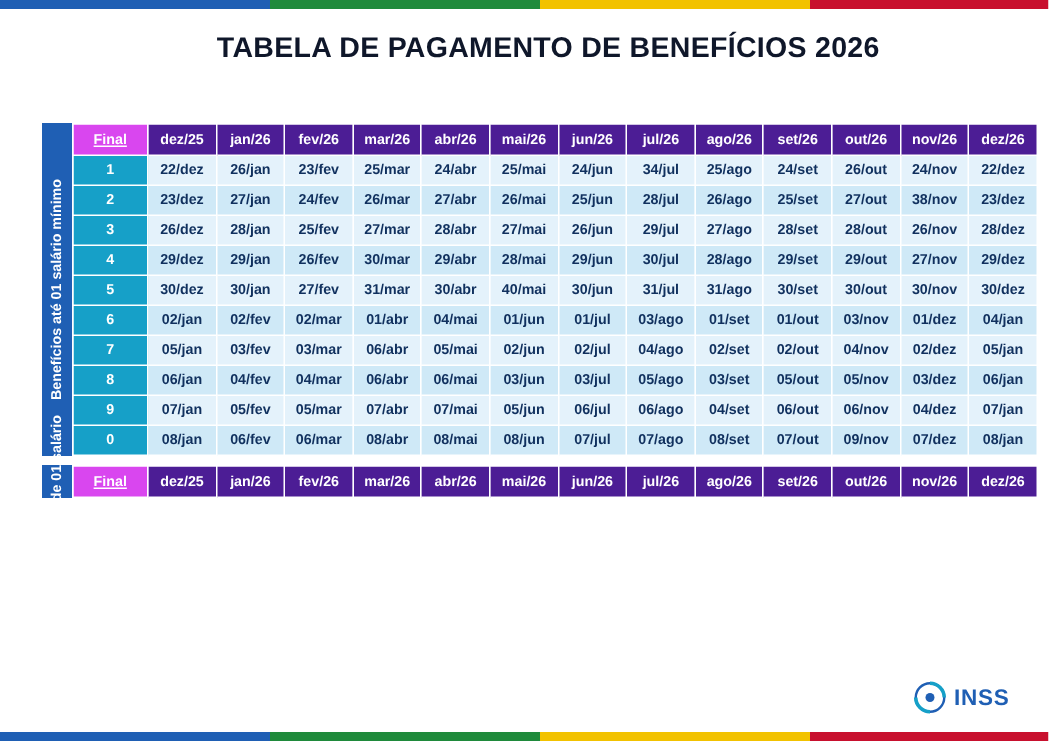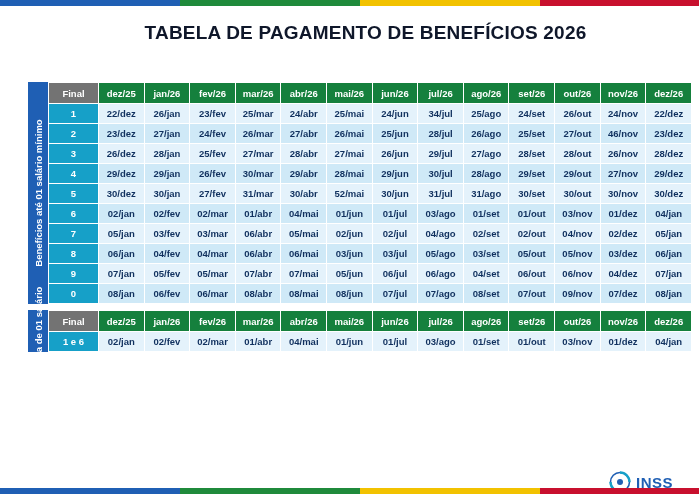--- a/index.html
+++ b/index.html
@@ -72,44 +72,45 @@
   th, td {
     border: 1px solid #ffffff;
     font-size: 9.5px;
     text-align: center;
     height: 19px;
     padding: 0;
     color: #10305e;
     font-weight: bold;
   }
   thead th {
-    background: #15803d;
+    background: #4c1d95;
     color: #ffffff;
     font-size: 9.5px;
     font-weight: bold;
     height: 20px;
   }
   thead th.final-col {
-    background: #737373;
+    background: #d946ef;
+    text-decoration: underline;
   }
   td.final-cell {
     background: #16a0c8;
     color: #ffffff;
     font-weight: bold;
   }
   td.d-light { background: #e4f2fb; }
   td.d-alt   { background: #cfe9f7; }
 
   col.c-final { width: 50px; }
 
   
   .logo {
     position: absolute;
     right: 26px;
-    bottom: 1px;
+    bottom: 18px;
     display: flex;
     align-items: center;
     gap: 5px;
   }
   .logo-mark {
     width: 22px;
     height: 22px;
     position: relative;
   }
   .logo-text {
@@ -193,21 +194,21 @@
           <td class="d-alt">27/jan</td>
           <td class="d-alt">24/fev</td>
           <td class="d-alt">26/mar</td>
           <td class="d-alt">27/abr</td>
           <td class="d-alt">26/mai</td>
           <td class="d-alt">25/jun</td>
           <td class="d-alt">28/jul</td>
           <td class="d-alt">26/ago</td>
           <td class="d-alt">25/set</td>
           <td class="d-alt">27/out</td>
-          <td class="d-alt">46/nov</td>
+          <td class="d-alt">38/nov</td>
           <td class="d-alt">23/dez</td>
         </tr>
         <tr>
           <td class="final-cell">3</td>
           <td class="d-light">26/dez</td>
           <td class="d-light">28/jan</td>
           <td class="d-light">25/fev</td>
           <td class="d-light">27/mar</td>
           <td class="d-light">28/abr</td>
           <td class="d-light">27/mai</td>
@@ -235,21 +236,21 @@
           <td class="d-alt">27/nov</td>
           <td class="d-alt">29/dez</td>
         </tr>
         <tr>
           <td class="final-cell">5</td>
           <td class="d-light">30/dez</td>
           <td class="d-light">30/jan</td>
           <td class="d-light">27/fev</td>
           <td class="d-light">31/mar</td>
           <td class="d-light">30/abr</td>
-          <td class="d-light">52/mai</td>
+          <td class="d-light">40/mai</td>
           <td class="d-light">30/jun</td>
           <td class="d-light">31/jul</td>
           <td class="d-light">31/ago</td>
           <td class="d-light">30/set</td>
           <td class="d-light">30/out</td>
           <td class="d-light">30/nov</td>
           <td class="d-light">30/dez</td>
         </tr>
         <tr>
           <td class="final-cell">6</td>
@@ -368,36 +369,20 @@
           <th>jun/26</th>
           <th>jul/26</th>
           <th>ago/26</th>
           <th>set/26</th>
           <th>out/26</th>
           <th>nov/26</th>
           <th>dez/26</th>
         </tr>
     </thead>
     <tbody id="t2body">
-        <tr>
-          <td class="final-cell">1 e 6</td>
-          <td class="d-light">02/jan</td>
-          <td class="d-light">02/fev</td>
-          <td class="d-light">02/mar</td>
-          <td class="d-light">01/abr</td>
-          <td class="d-light">04/mai</td>
-          <td class="d-light">01/jun</td>
-          <td class="d-light">01/jul</td>
-          <td class="d-light">03/ago</td>
-          <td class="d-light">01/set</td>
-          <td class="d-light">01/out</td>
-          <td class="d-light">03/nov</td>
-          <td class="d-light">01/dez</td>
-          <td class="d-light">04/jan</td>
-        </tr>
       </tbody>
   </table>
 </div>
 
 <div class="logo">
   <span class="logo-mark">
     <svg width="22" height="22" viewBox="0 0 22 22">
       <circle cx="11" cy="11" r="9.5" fill="none" stroke="#1f5fb4" stroke-width="1.6"></circle>
       <circle cx="11" cy="11" r="3" fill="#1f5fb4"></circle>
       <path d="M11 1.5 A9.5 9.5 0 0 1 20.5 11" fill="none" stroke="#16a0c8" stroke-width="2.4"></path>

